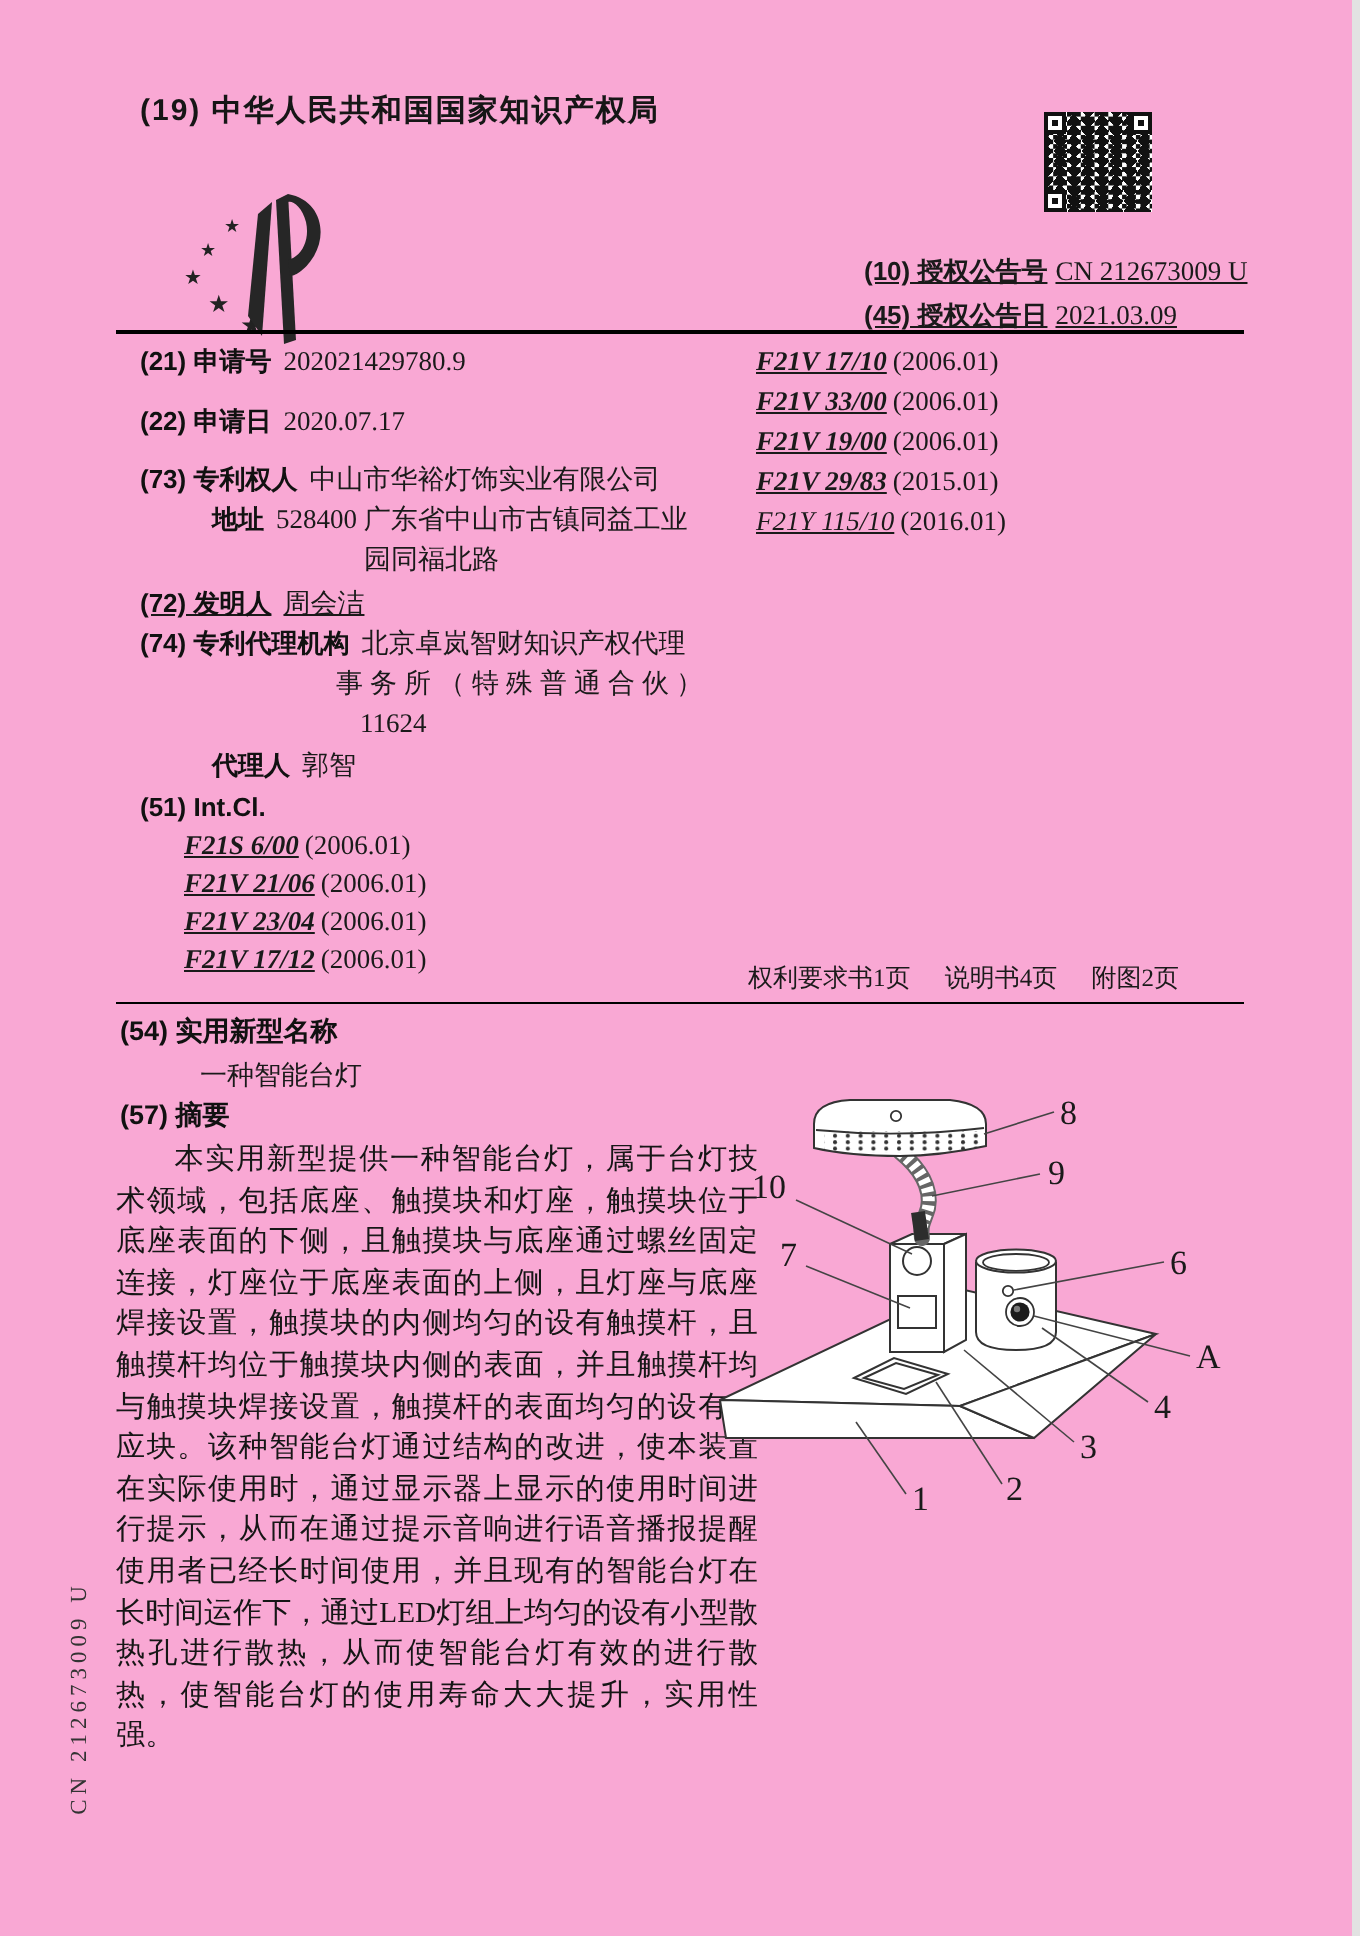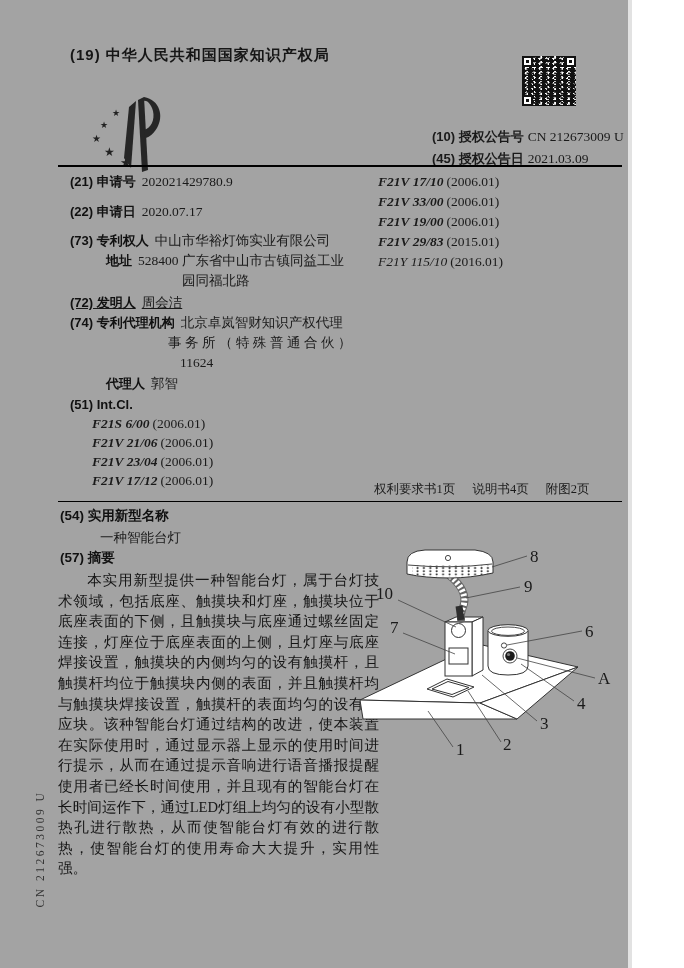--- a/index.html
+++ b/index.html
@@ -1,26 +1,26 @@
 <!DOCTYPE html>
 <html><head>
 <meta charset="utf-8">
 <style>
   html,body { margin:0; padding:0; background:#fff; }
   .page {
-    position:relative; width:632px; height:968px; background:#a3a3a3;
+    position:relative; width:680px; height:968px; background:#f9a8d4;
     font-family:"Liberation Serif","DejaVu Serif",serif; color:#1a1a1a;
     overflow:hidden;
   }
   .edge-right { position:absolute; right:0; top:0; width:4px; height:100%; background:#e2e2e2; }
 
   
   .office { position:absolute; left:70px; top:46px; font:bold 15px "Liberation Sans","DejaVu Sans",sans-serif; letter-spacing:1px; color:#161616; }
   .doc-type { position:absolute; left:252px; top:94px; font:bold 21px "Liberation Sans","DejaVu Sans",sans-serif; letter-spacing:1.5px; color:#161616; }
-  .pub-line { position:absolute; left:432px; white-space:nowrap; }
+  .pub-line { position:absolute; left:432px; white-space:nowrap;text-decoration:underline; }
   .pub-line .lbl { font:bold 13px "Liberation Sans","DejaVu Sans",sans-serif; }
   .pub-line .val { font:13.5px "Liberation Serif",serif; margin-left:4px; }
   .pub-no { top:127px; } .pub-date { top:149px; }
 
   .qr { position:absolute; left:522px; top:56px; width:54px; height:50px;
     background:
       repeating-conic-gradient(from 45deg,#111 0% 25%,transparent 0% 50%) 1px 2px/7px 5px,
       repeating-conic-gradient(#111 0% 25%,#fff 0% 50%) 0 0/4.6px 4.6px; }
   .finder { position:absolute; width:11px; height:11px; background:#fff; border:2.5px solid #111; box-sizing:border-box; }
   .finder::after { content:""; position:absolute; inset:2px; background:#111; }
@@ -28,21 +28,21 @@
 
   .logo { position:absolute; left:84px; top:92px; }
 
   .rule1 { position:absolute; left:58px; top:165px; width:564px; height:2.2px; background:#000; }
   .rule2 { position:absolute; left:58px; top:501px; width:564px; height:1.4px; background:#000; }
 
   
   .row { position:absolute; white-space:nowrap; }
   .row .lbl { font:bold 13px "Liberation Sans","DejaVu Sans",sans-serif; color:#111; }
   .row .val { font:13.5px "Liberation Serif",serif; margin-left:6px; }
-  .cls .code { font:bold italic 13.5px "Liberation Serif",serif; }
+  .cls .code { font:bold italic 13.5px "Liberation Serif",serif;text-decoration:underline; }
   .cls .ver { font:13.5px "Liberation Serif",serif; margin-left:3px; }
   .cls.light .code { font-weight:normal; }
   .spaced { letter-spacing:3.5px; }
 
   .pages { position:absolute; left:360px; top:481px; width:240px; font:12.5px "Liberation Serif",serif; }
   .pages span { margin-left:14px; }
 
   
   .sec-label { position:absolute; font:bold 13.5px "Liberation Sans","DejaVu Sans",sans-serif; color:#111; }
   .invention-title { position:absolute; left:100px; top:529px; font:13.5px "Liberation Serif",serif; }

